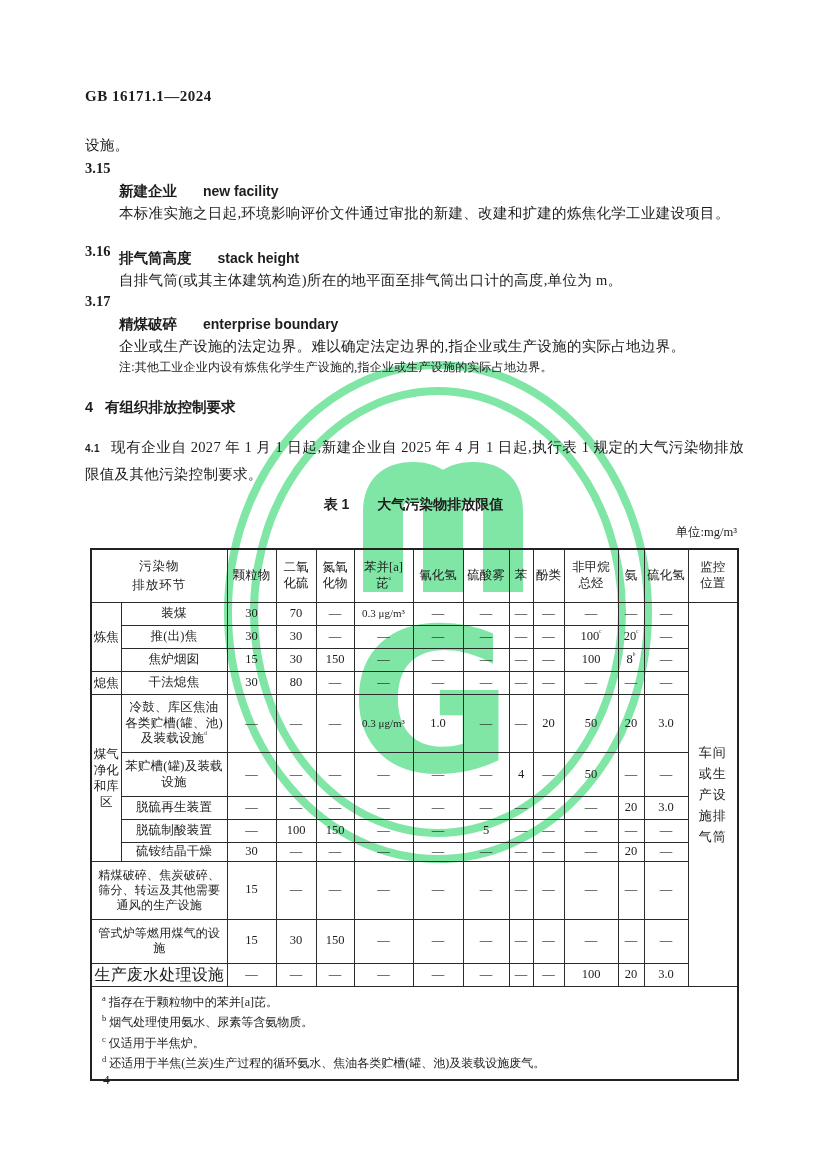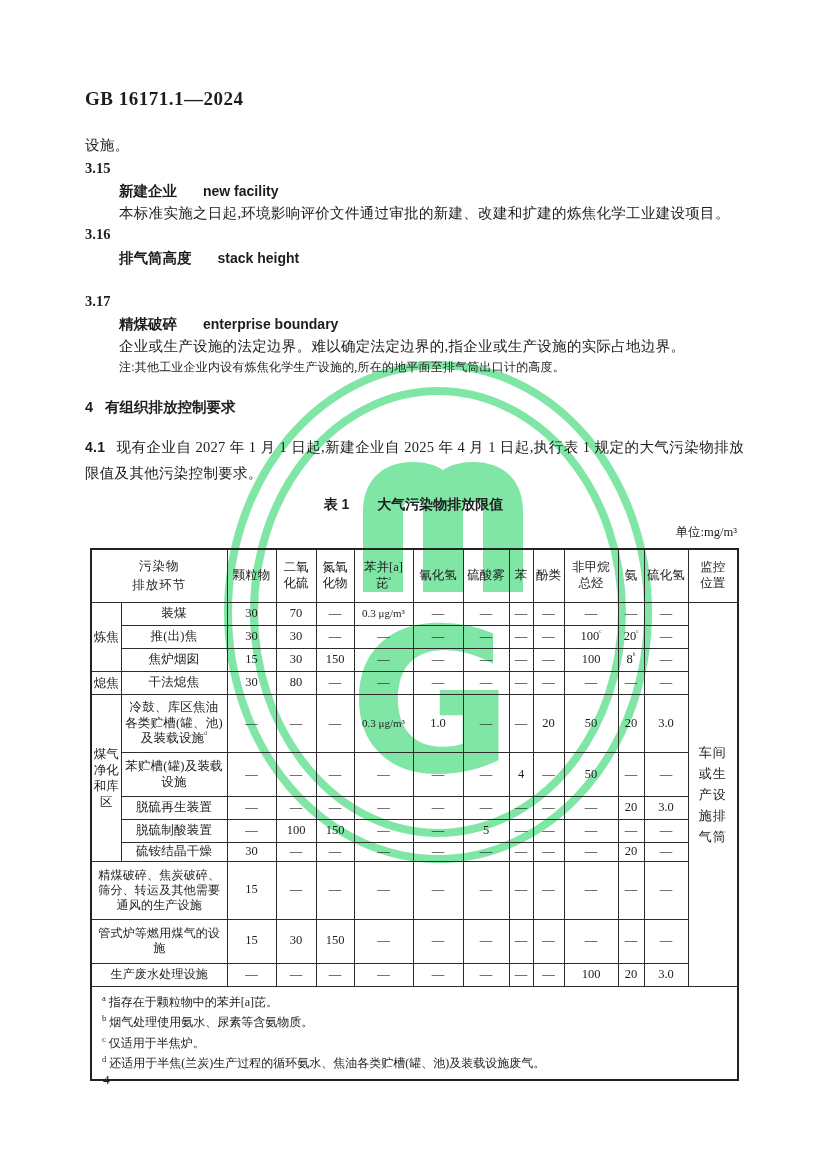--- a/index.html
+++ b/index.html
@@ -8,30 +8,30 @@
     width:826px;height:1169px;
     background:#ffffff;
     margin:0 auto;
     overflow:hidden;
     font-family:"Liberation Serif","DejaVu Serif","DejaVu Sans",serif;
     color:#1d1d1d;
   }
   .wm{position:absolute;left:0;top:0;z-index:0;}
   .content{position:absolute;left:0;top:0;width:100%;height:100%;z-index:1;}
   .abs{position:absolute;}
-  .docnum{left:85px;top:88px;font-size:19px;font-weight:bold;letter-spacing:.5px;}
+  .docnum{left:85px;top:88px;font-size:15px;font-weight:bold;letter-spacing:.5px;}
   .bodytext{font-size:14.5px;letter-spacing:.3px;white-space:nowrap;}
   .clauseno{font-size:14.5px;font-weight:600;}
   .term{left:119px;font-family:"Liberation Sans","DejaVu Sans",sans-serif;font-weight:bold;font-size:14.5px;}
   .term .en{margin-left:26px;font-size:14px;}
   .note{left:119px;font-size:12px;letter-spacing:.2px;white-space:nowrap;}
   .sec-heading{left:85px;font-family:"Liberation Sans","DejaVu Sans",sans-serif;font-weight:bold;font-size:14.5px;}
   .sec-heading .t{margin-left:12px;}
   .para{left:85px;width:659px;font-size:14.5px;line-height:25.5px;letter-spacing:.3px;text-align:justify;}
-  .para .no{font-weight:600;margin-right:11px;font-family:"Liberation Sans","DejaVu Sans",sans-serif;font-size:14px;}
+  .para .no{font-weight:600;margin-right:11px;font-family:"Liberation Sans","DejaVu Sans",sans-serif;font-size:10px;}
   .tcaption{left:90px;width:647px;top:496px;text-align:center;
     font-family:"Liberation Sans","DejaVu Sans",sans-serif;font-weight:bold;font-size:14px;}
   .tcaption .no{margin-right:28px;}
   .unitline{left:90px;width:647px;top:524px;text-align:right;font-size:12.5px;}
   .pagenum{left:103px;top:1072px;font-size:13.5px;}
 
   table.gbt{
     position:absolute;left:90px;top:548px;
     border-collapse:collapse;table-layout:fixed;width:649px;
     font-size:12.5px;line-height:1.26;padding-left:24px;
@@ -74,31 +74,32 @@
     <div class="abs docnum">GB 16171.1—2024</div>
 
     <div class="abs bodytext" style="left:85px;top:136px">设施。</div>
 
     <div class="abs clauseno" style="left:85px;top:160px">3.15</div>
     <div class="abs term" style="top:182px">
       <span>新建企业</span><span class="en">new facility</span>
     </div>
     <div class="abs bodytext" style="left:119px;top:204px">本标准实施之日起,环境影响评价文件通过审批的新建、改建和扩建的炼焦化学工业建设项目。</div>
 
-    <div class="abs clauseno" style="left:85px;top:226px">3.16</div>
+    <div class="abs clauseno" style="left:85px;top:243px">3.16</div>
     <div class="abs term" style="top:249px">
       <span>排气筒高度</span><span class="en">stack height</span>
     </div>
+    <div class="abs bodytext" style="left:119px;top:271px">自排气筒(或其主体建筑构造)所在的地平面至排气筒出口计的高度,单位为 m。</div>
 
     <div class="abs clauseno" style="left:85px;top:293px">3.17</div>
     <div class="abs term" style="top:315px">
       <span>精煤破碎</span><span class="en">enterprise boundary</span>
     </div>
     <div class="abs bodytext" style="left:119px;top:337px">企业或生产设施的法定边界。难以确定法定边界的,指企业或生产设施的实际占地边界。</div>
-    <div class="abs note" style="top:359px">注:其他工业企业内设有炼焦化学生产设施的,所在的地平面至排气筒出口计的高度。</div>
+    <div class="abs note" style="top:359px">注:其他工业企业内设有炼焦化学生产设施的,指企业或生产设施的实际占地边界。</div>
 
     <div class="abs sec-heading" style="top:398px">
       <span>4</span><span class="t">有组织排放控制要求</span>
     </div>
 
     <div class="abs para" style="top:435px">
       <span class="no">4.1</span><span>现有企业自 2027 年 1 月 1 日起,新建企业自 2025 年 4 月 1 日起,执行表 1 规定的大气污染物排放限值及其他污染控制要求。</span>
     </div>
 
     <div class="abs tcaption">
@@ -297,21 +298,21 @@
             <td class="val">—</td>
             <td class="val">—</td>
             <td class="val">—</td>
             <td class="val">—</td>
             <td class="val">—</td>
             <td class="val">—</td>
             <td class="val">—</td>
             <td class="val">—</td>
           </tr>
           <tr class="sep" style="height: 23px;">
-            <td class="lbl" colspan="2" style="font-size: 12px;">生产废水处理设施</td>
+            <td class="lbl" colspan="2" style="font-size: 16px;">生产废水处理设施</td>
             <td class="val">—</td>
             <td class="val">—</td>
             <td class="val">—</td>
             <td class="val">—</td>
             <td class="val">—</td>
             <td class="val">—</td>
             <td class="val">—</td>
             <td class="val">—</td>
             <td class="val">100</td>
             <td class="val">20</td>

